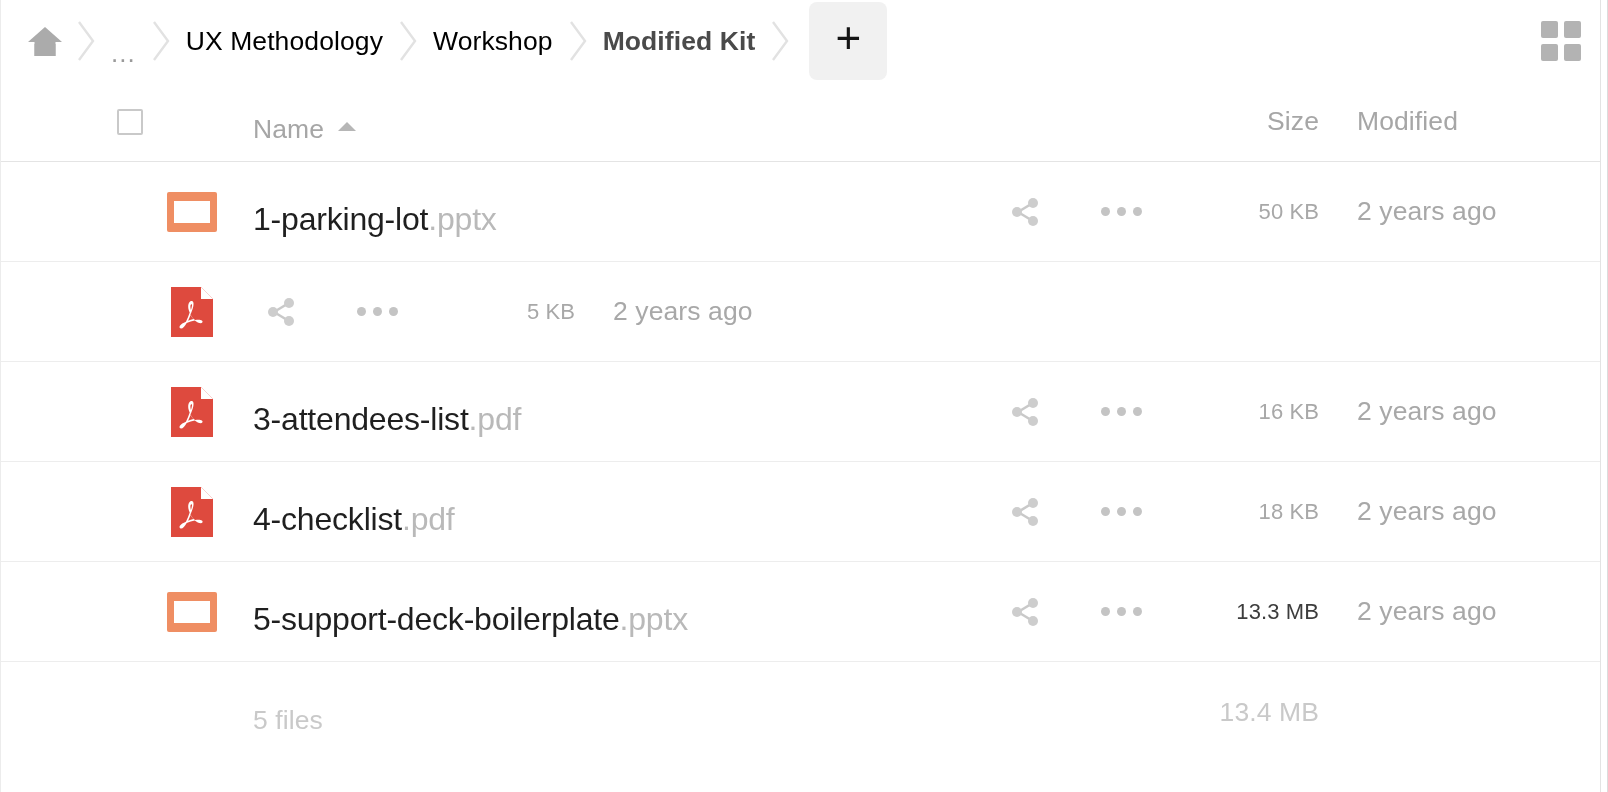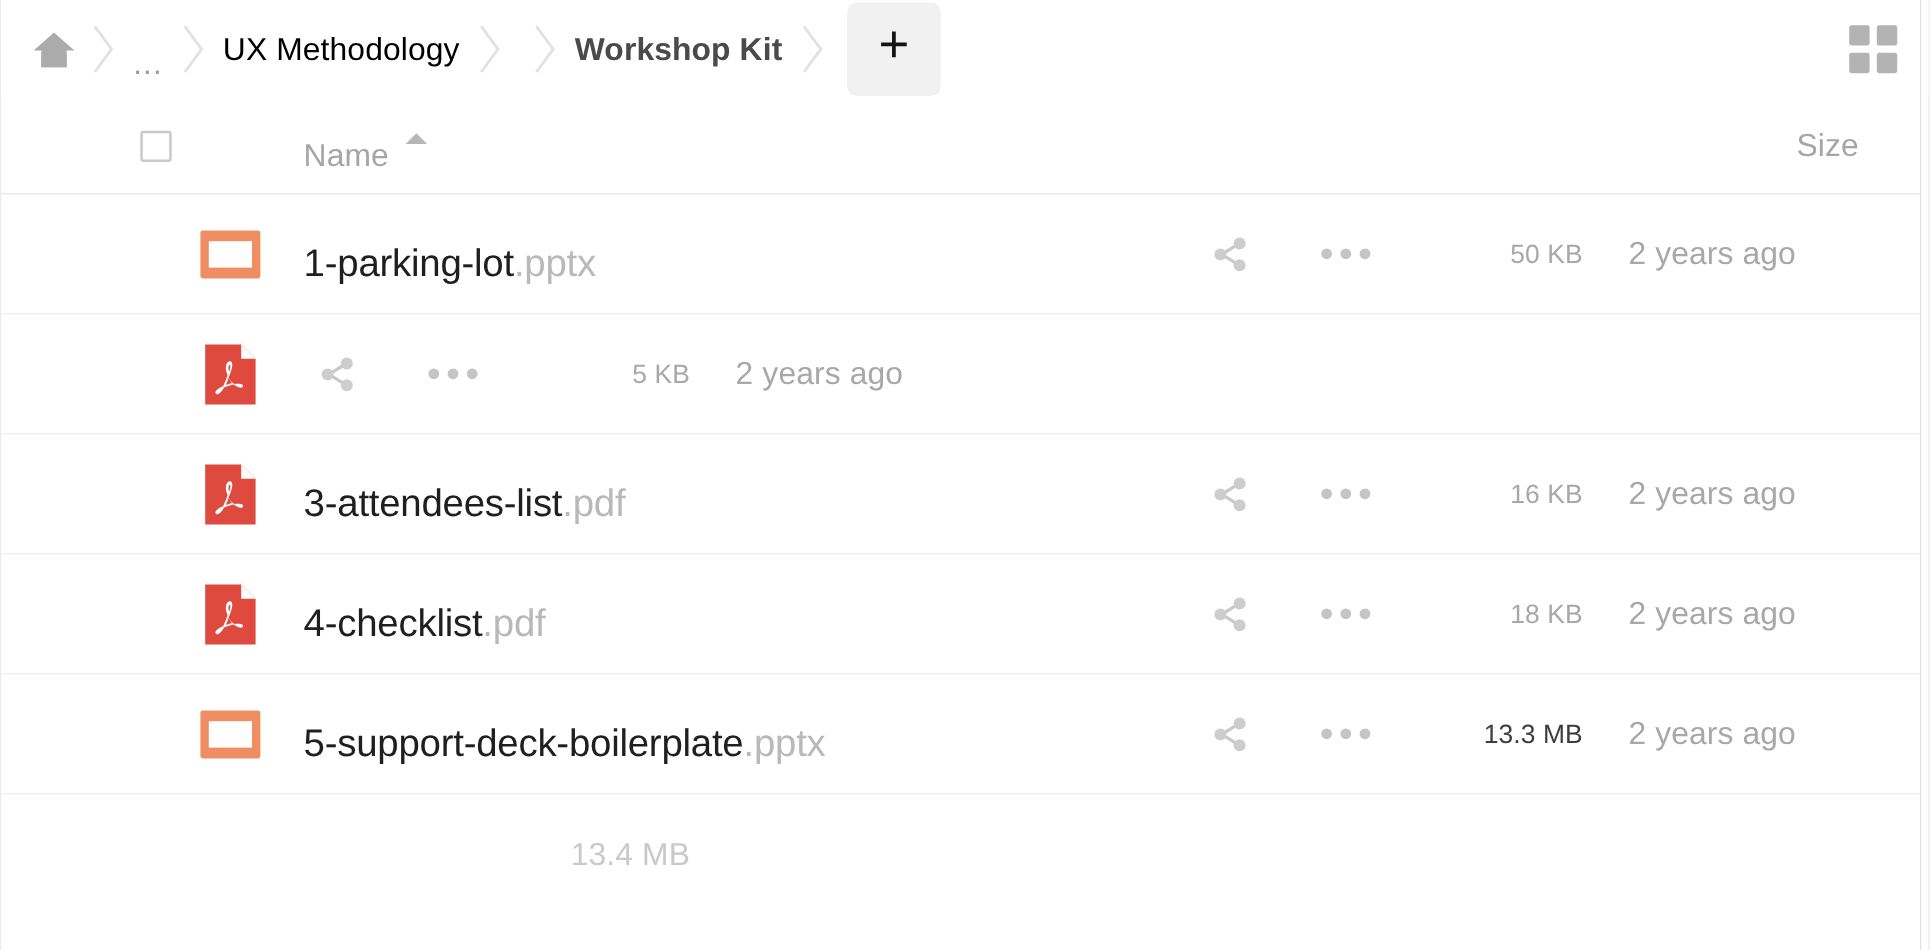--- a/index.html
+++ b/index.html
@@ -151,21 +151,21 @@
     width: 82px;
     flex: 0 0 82px;
     display: flex;
     align-items: center;
     justify-content: center;
   }
 
   .c-name {
     flex: 1 1 auto;
     display: flex;
-    align-items: flex-start;
+    align-items: center;
     padding-left: 20px;
     min-width: 0;
     margin-top: 16px;
   }
 
   .name-label {
     font-size: 32px;
     color: #1f1f1f;
     letter-spacing: -0.2px;
     white-space: nowrap;
@@ -304,29 +304,32 @@
     <div class="crumb">
       <span class="crumb-text">UX Methodology</span>
     </div>
 
     <div class="crumb-sep">
       <svg width="24" height="46" viewBox="0 0 24 46">
           <path d="M5 4 L19 23 L5 42" fill="none" stroke="#e2e2e2" stroke-width="2.4"></path>
         </svg>
     </div>
 
+    <div class="crumb">
+      <span class="crumb-text">Workshop</span>
+    </div>
 
     <div class="crumb-sep">
       <svg width="24" height="46" viewBox="0 0 24 46">
           <path d="M5 4 L19 23 L5 42" fill="none" stroke="#e2e2e2" stroke-width="2.4"></path>
         </svg>
     </div>
 
     <div class="crumb">
-      <span class="crumb-text active">Workshop Kit</span>
+      <span class="crumb-text active">Modified Kit</span>
     </div>
 
     <div class="crumb-sep">
       <svg width="24" height="46" viewBox="0 0 24 46">
           <path d="M5 4 L19 23 L5 42" fill="none" stroke="#e2e2e2" stroke-width="2.4"></path>
         </svg>
     </div>
 
     <button class="add-btn">+</button>
 
@@ -347,20 +350,23 @@
       <div class="c-icon"></div>
       <div class="c-name">
         <span class="col-head">Name</span>
         <span class="sort-caret"></span>
       </div>
       <div class="c-share"></div>
       <div class="c-menu"></div>
       <div class="c-size">
         <span class="col-head">Size</span>
       </div>
+      <div class="c-mod">
+        <span class="col-head">Modified</span>
+      </div>
       <div class="c-tail"></div>
     </div>
 
     <div class="row">
       <div class="c-check">
         <span class="checkbox" style="visibility:hidden"></span>
       </div>
       <div class="c-icon">
         <svg width="56" height="56" viewBox="0 0 56 56">
           <rect x="3" y="8" width="50" height="40" rx="2" fill="#ef8e63"></rect>
@@ -563,20 +569,23 @@
       </div>
       <div class="c-mod">
         <span class="mod-text">2 years ago</span>
       </div>
       <div class="c-tail"></div>
     </div>
 
     <div class="row footer">
       <div class="c-check"></div>
       <div class="c-icon"></div>
+      <div class="c-name">
+        <span class="footer-text">5 files</span>
+      </div>
       <div class="c-share"></div>
       <div class="c-menu"></div>
       <div class="c-size">
         <span class="footer-text">13.4 MB</span>
       </div>
       <div class="c-mod"></div>
       <div class="c-tail"></div>
     </div>
 
   </div>

